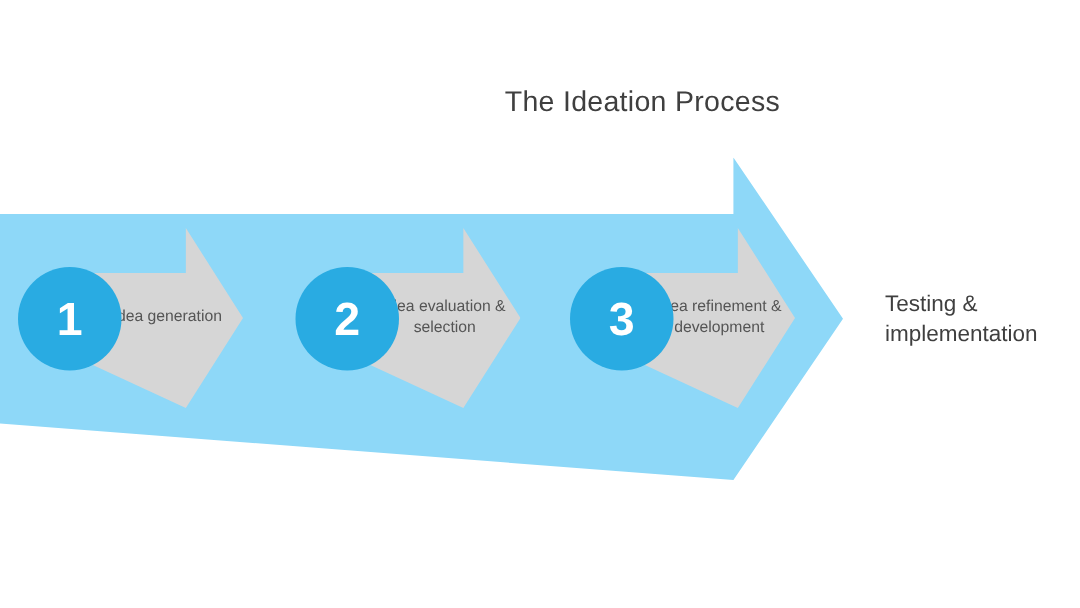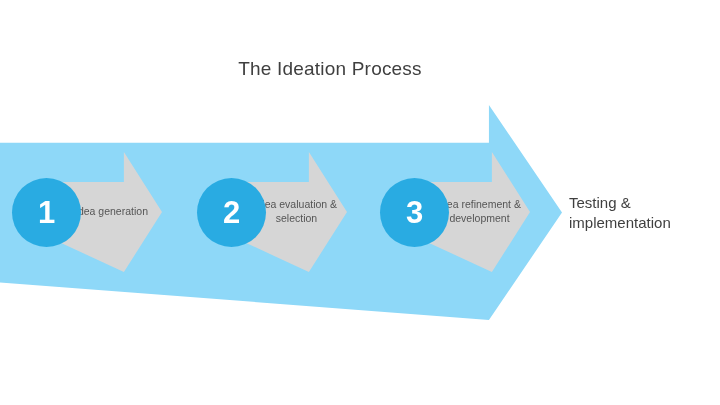--- a/index.html
+++ b/index.html
@@ -14,21 +14,21 @@
   .canvas{
     position:relative;
     width:720px;height:405px;
     background:#ffffff;
     overflow:hidden;
     font-family:"Liberation Sans", sans-serif;
   }
   .title{
     position:absolute;
     left:140px;top:58px;width:380px;
-    text-align:center;
+    text-align:right;
     font-size:19px;
     color:var(--title-text);
     letter-spacing:0.2px;
   }
   .big-arrow{
     position:absolute;
     left:0;top:105px;
     width:562px;height:215px;
     background:var(--big-arrow);
     clip-path:polygon(0% 17.5%, 87% 17.5%, 87% 0%, 100% 50%, 87% 100%, 0% 82.5%);
@@ -67,21 +67,21 @@
     left:57px;top:0;
     width:85px;height:120px;
     display:flex;align-items:center;justify-content:center;
     text-align:center;
     font-size:10.5px;
     line-height:1.3;
     color:var(--step-text);
   }
   .result-label{
     position:absolute;
-    left:569px;top:193px;
+    left:590px;top:193px;
     width:128px;
     font-size:15px;
     line-height:1.35;
     color:var(--result-text);
   }
 </style>
 </head>
 <body>
 
 <div class="canvas">

